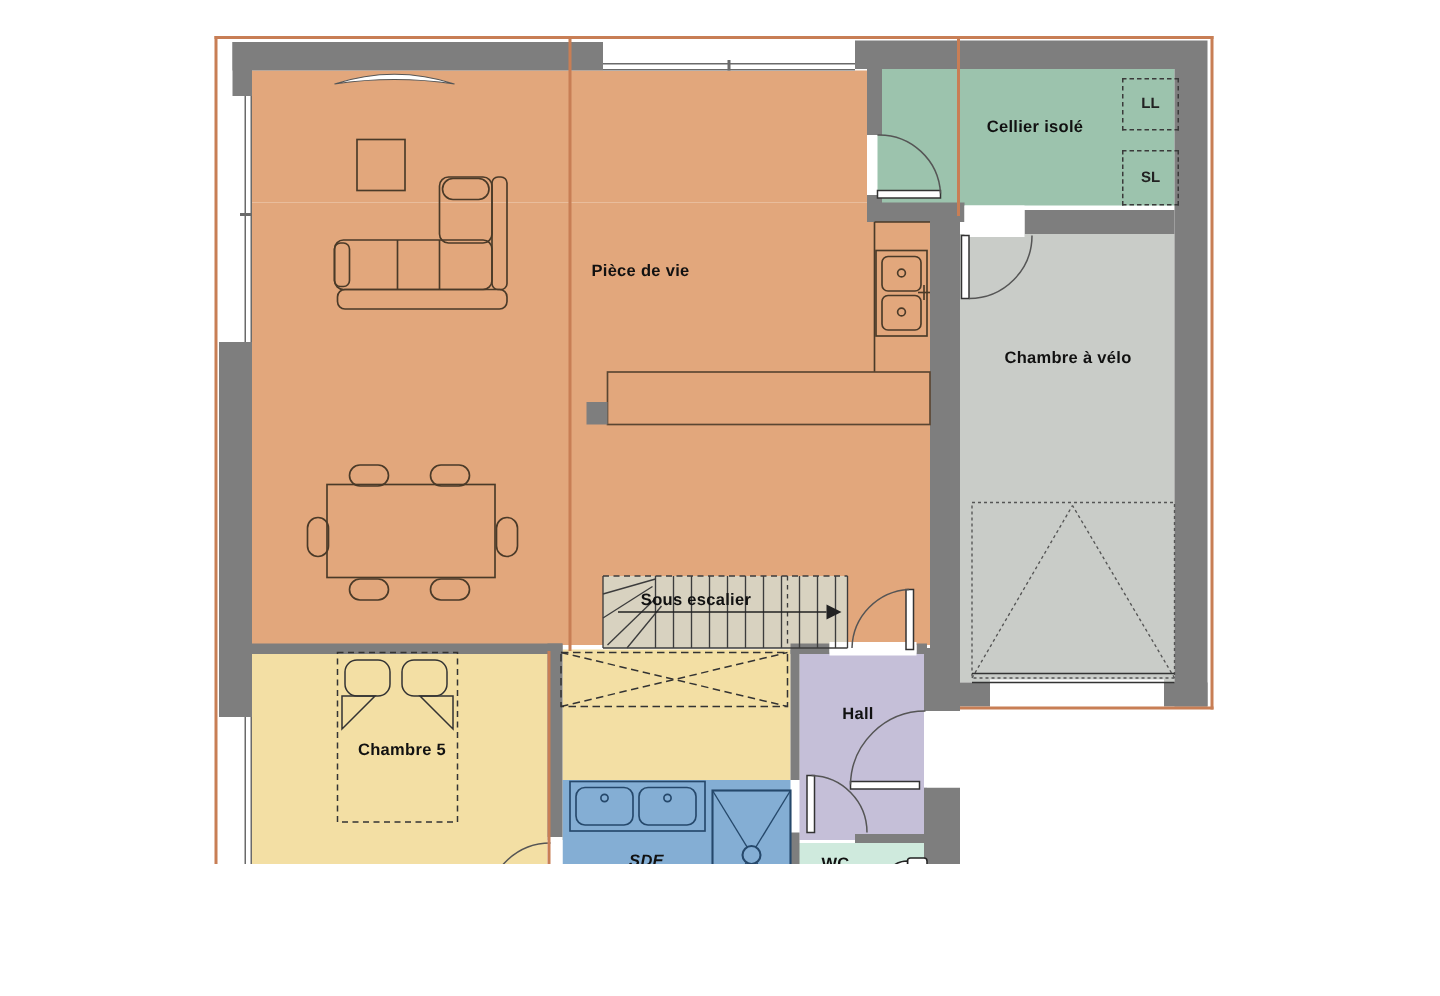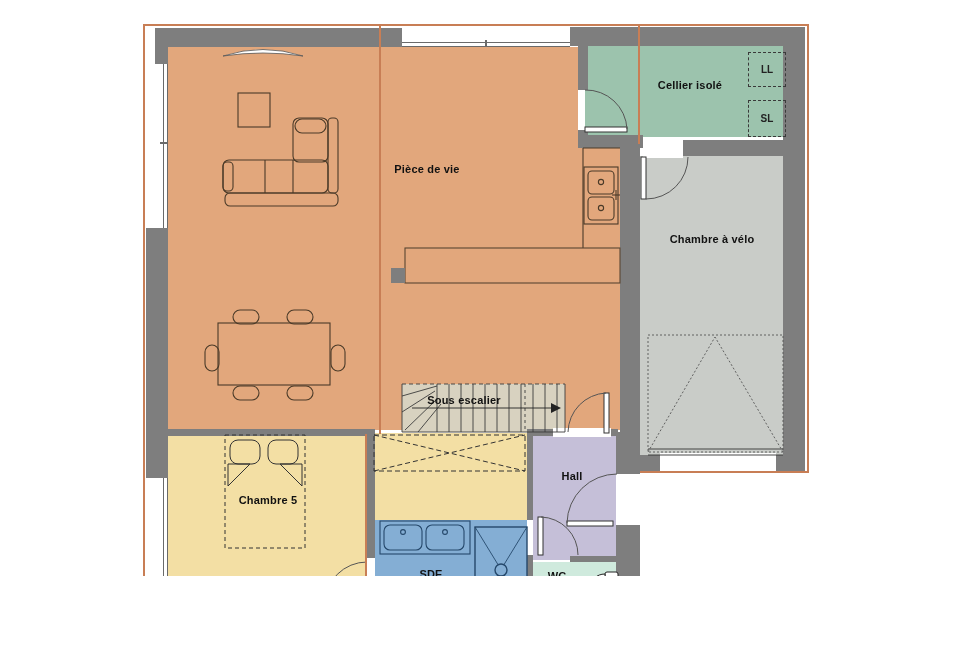--- a/index.html
+++ b/index.html
@@ -236,22 +236,22 @@
   <div class="boundary" style="left: 365px; top: 434px; width: 2px; height: 201px; background-color: rgb(200, 126, 85);"></div>
   <div class="boundary" style="left: 638px; top: 24px; width: 2px; height: 120px; background-color: rgb(200, 126, 85);"></div>
 
   <div class="appliance" style="left:748px;top:52px;width:36px;height:33px;">
     <span>LL</span>
   </div>
   <div class="appliance" style="left:748px;top:100px;width:36px;height:35px;">
     <span>SL</span>
   </div>
 
-  <div class="rlabel" style="left:427px;top:169px;">Pièce de vie</div>
+  <div class="rlabel" style="left:427px;top:181px;">Pièce de vie</div>
   <div class="rlabel" style="left:690px;top:85px;">Cellier isolé</div>
   <div class="rlabel" style="left:712px;top:239px;">Chambre à vélo</div>
   <div class="rlabel" style="left:464px;top:400px;">Sous escalier</div>
   <div class="rlabel" style="left:268px;top:500px;">Chambre 5</div>
   <div class="rlabel" style="left:572px;top:476px;">Hall</div>
-  <div class="rlabel" style="left:431px;top:574px;">SDE</div>
+  <div class="rlabel" style="left:431px;top:574px;font-style:italic;">SDE</div>
   <div class="rlabel" style="left:557px;top:576px;">WC</div>
 
 </div>
 
 </body></html>

